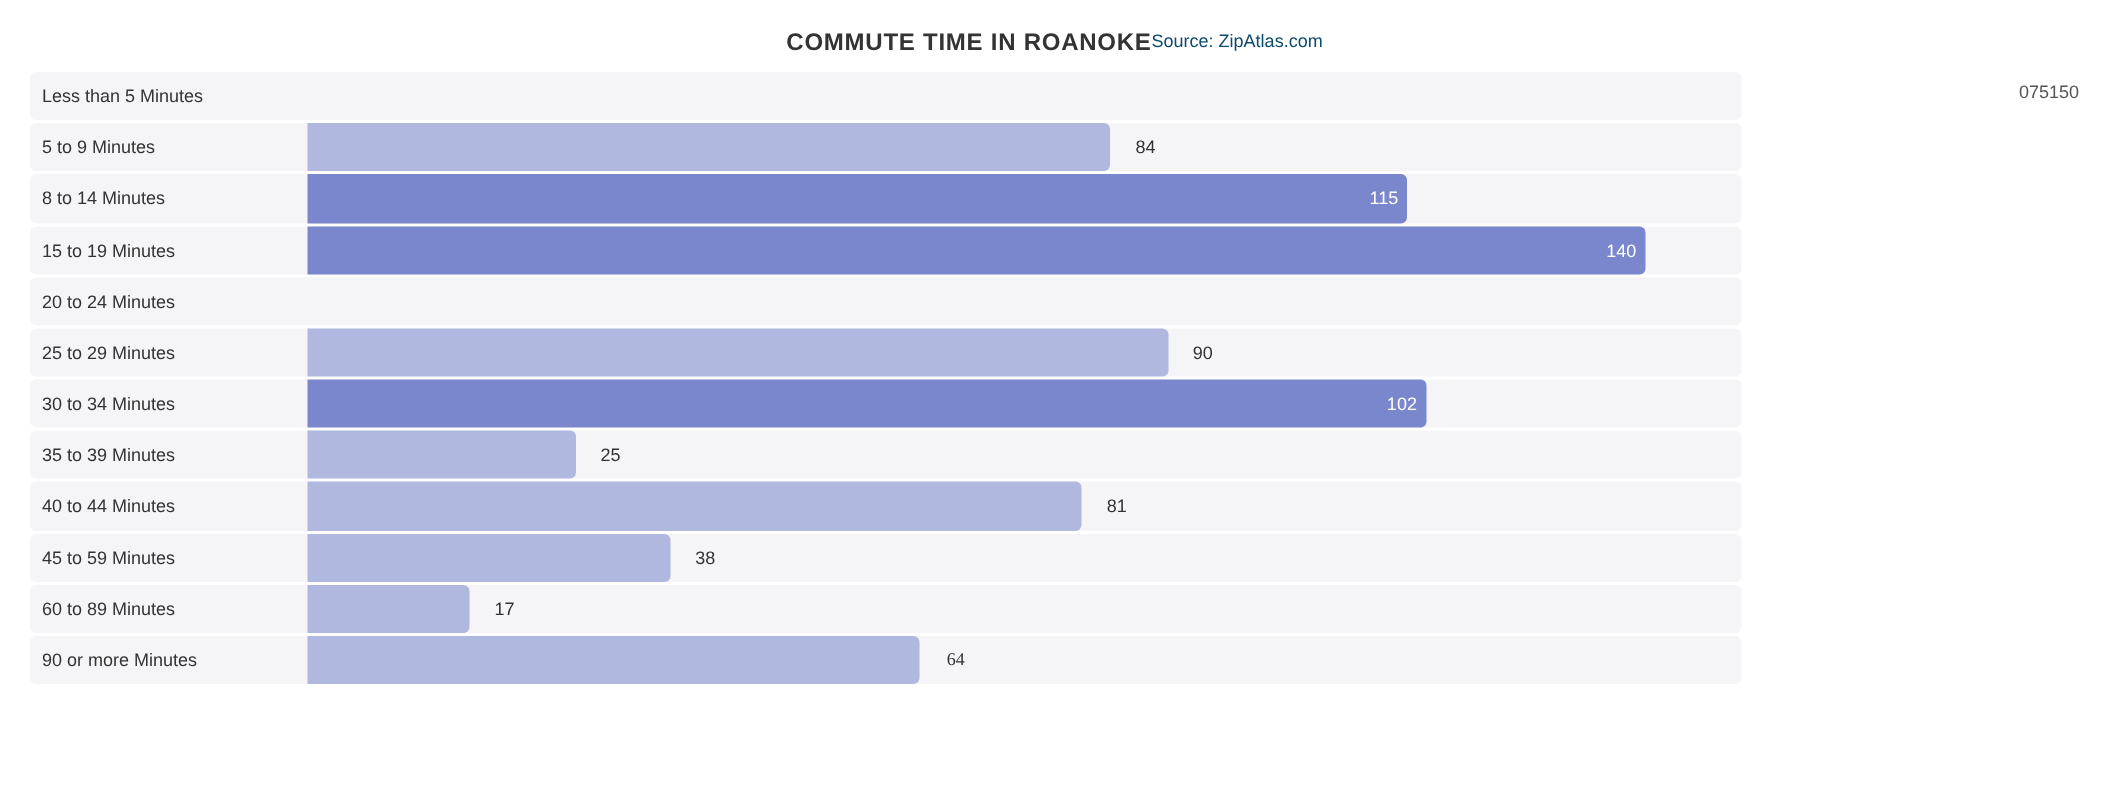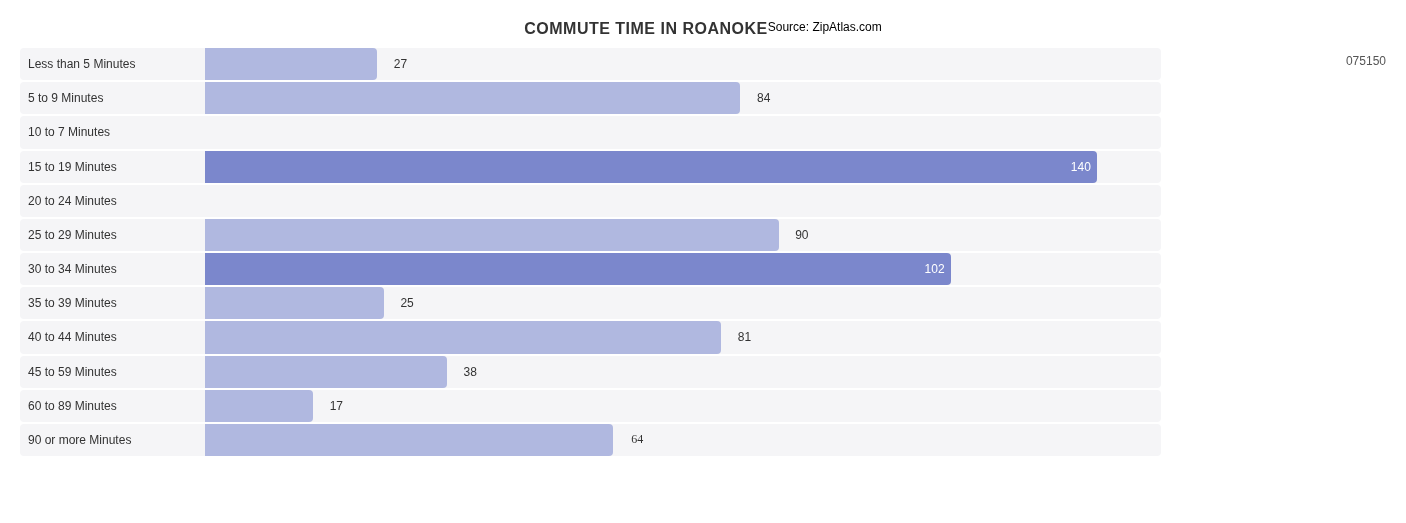--- a/index.html
+++ b/index.html
@@ -24,21 +24,21 @@
     }
     .chart-title {
       font-size: 16px;
       font-weight: bold;
       color: #333;
       text-transform: uppercase;
       letter-spacing: 0.5px;
     }
     .chart-source {
       font-size: 12px;
-      color: #000000;
+      color: #0c4a6e;
     }
     .chart-area {
       display: flex;
       flex-direction: column;
       gap: 2px;
       flex: 1;
     }
     .bar-row {
       display: flex;
       align-items: center;
@@ -115,36 +115,36 @@
 <div class="chart-container">
   <div class="chart-header">
     <div class="chart-title">COMMUTE TIME IN ROANOKE</div>
     <div class="chart-source">Source: ZipAtlas.com</div>
   </div>
 
   <div class="chart-body">
     <div class="chart-area" id="chart-area">
     <div class="bar-row">
           <div class="bar-label">Less than 5 Minutes</div>
-          <div class="bar-track">
-            <div class="bar-fill light" style="width: 18%; position: relative;">
-              <span class="bar-value">27</span>
-            </div>
-          </div>
         </div>
         <div class="bar-row">
           <div class="bar-label">5 to 9 Minutes</div>
           <div class="bar-track">
             <div class="bar-fill light" style="width: 56%; position: relative;">
               <span class="bar-value">84</span>
             </div>
           </div>
         </div>
         <div class="bar-row">
-          <div class="bar-label">10 to 7 Minutes</div>
+          <div class="bar-label">8 to 14 Minutes</div>
+          <div class="bar-track">
+            <div class="bar-fill dark" style="width: 76.7%;">
+              <span class="bar-value inside">115</span>
+            </div>
+          </div>
         </div>
         <div class="bar-row">
           <div class="bar-label">15 to 19 Minutes</div>
           <div class="bar-track">
             <div class="bar-fill dark" style="width: 93.3%;">
               <span class="bar-value inside">140</span>
             </div>
           </div>
         </div>
         <div class="bar-row">

